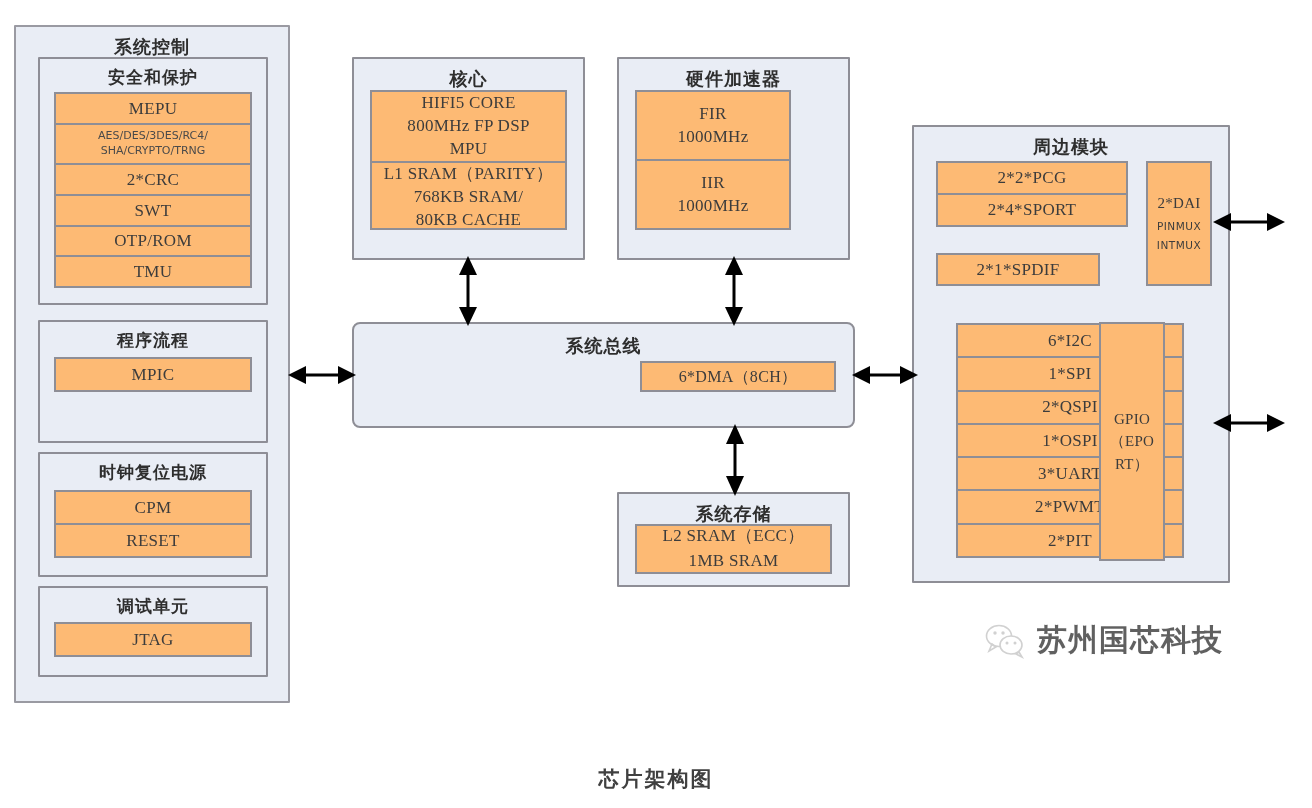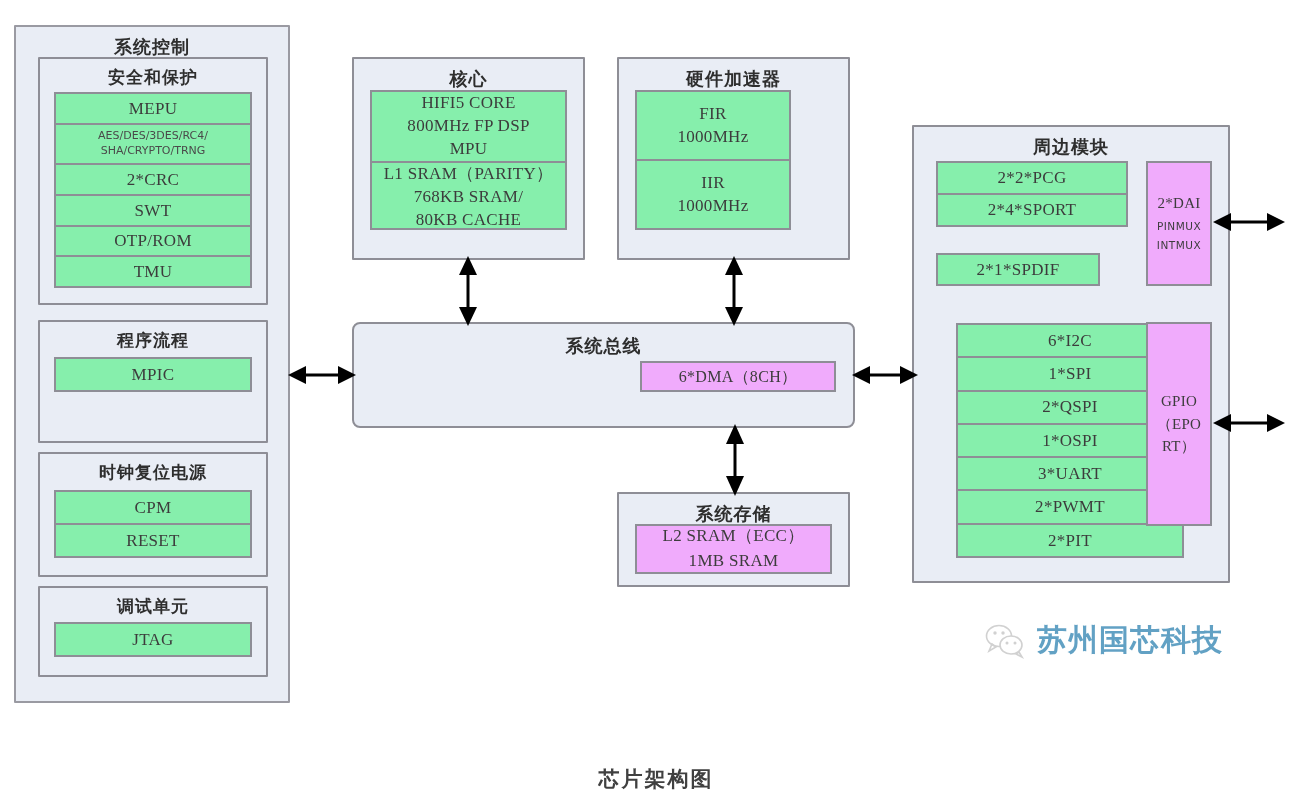--- a/index.html
+++ b/index.html
@@ -43,21 +43,21 @@
     white-space: nowrap;
   }
   .t18 { font-size: 18px; top: 8px; }
   .t17 { font-size: 17px; top: 7px; }
 
   
   .cellbox {
     position: absolute;
     box-sizing: border-box;
     border: 2px solid #8e8e96;
-    background: #86efac;
+    background: #fdba74;
     display: flex;
     flex-direction: column;
   }
   .cell {
     flex: 1 1 auto;
     box-sizing: border-box;
     border-bottom: 2px solid #8e8e96;
     display: flex;
     align-items: center;
     justify-content: center;
@@ -76,21 +76,21 @@
     letter-spacing: 0px;
     color: #4a4a4a;
   }
   .cell.ml { line-height: 1.35; }
 
   
   .txtbox {
     position: absolute;
     box-sizing: border-box;
     border: 2px solid #8e8e96;
-    background: #f0abfc;
+    background: #fdba74;
     display: flex;
     align-items: center;
     justify-content: center;
     text-align: center;
     font-family: "Liberation Serif", "DejaVu Serif", serif;
     font-size: 17px;
     color: #3c3c3c;
     white-space: pre-line;
     line-height: 1.45;
     letter-spacing: 0.3px;
@@ -127,21 +127,21 @@
     position: absolute;
     display: flex;
     align-items: center;
     gap: 10px;
     opacity: .62;
   }
   #watermark .wm-text {
     font-family: "DejaVu Sans", "Liberation Sans", sans-serif;
     font-size: 30px;
     font-weight: bold;
-    color: #0369a1;
+    color: #000000;
     letter-spacing: 1px;
   }
 </style>
 </head>
 <body>
 
 <div id="canvas">
 
   <div class="blk outer" style="left:14px; top:25px; width:276px; height:678px;">
     <div class="grp-title t18">系统控制</div>
@@ -239,21 +239,21 @@
   </div>
 
   <div class="txtbox" style="left:1146px; top:161px; width:66px; height:125px;">
     <span class="dai-inner">
       <span class="dai-main">2*DAI</span>
       <span class="dai-sub">PINMUX</span>
       <span class="dai-sub">INTMUX</span>
     </span>
   </div>
 
-  <div class="txtbox vert" style="left:1146px; top:322px; width:66px; height:204px;">GPIO
+  <div class="txtbox vert" style="left:1099px; top:322px; width:66px; height:239px;">GPIO
 （EPO
 RT）</div>
 
   <svg class="arrow" style="left:288px; top:358px;" width="68" height="34" viewBox="0 0 68 34">
     <line x1="14" y1="17" x2="54" y2="17" stroke="#000" stroke-width="3"></line>
     <polygon points="0,17 18,8 18,26" fill="#000"></polygon>
     <polygon points="68,17 50,8 50,26" fill="#000"></polygon>
   </svg>
 
   <svg class="arrow" style="left:451px; top:256px;" width="34" height="70" viewBox="0 0 34 70">

